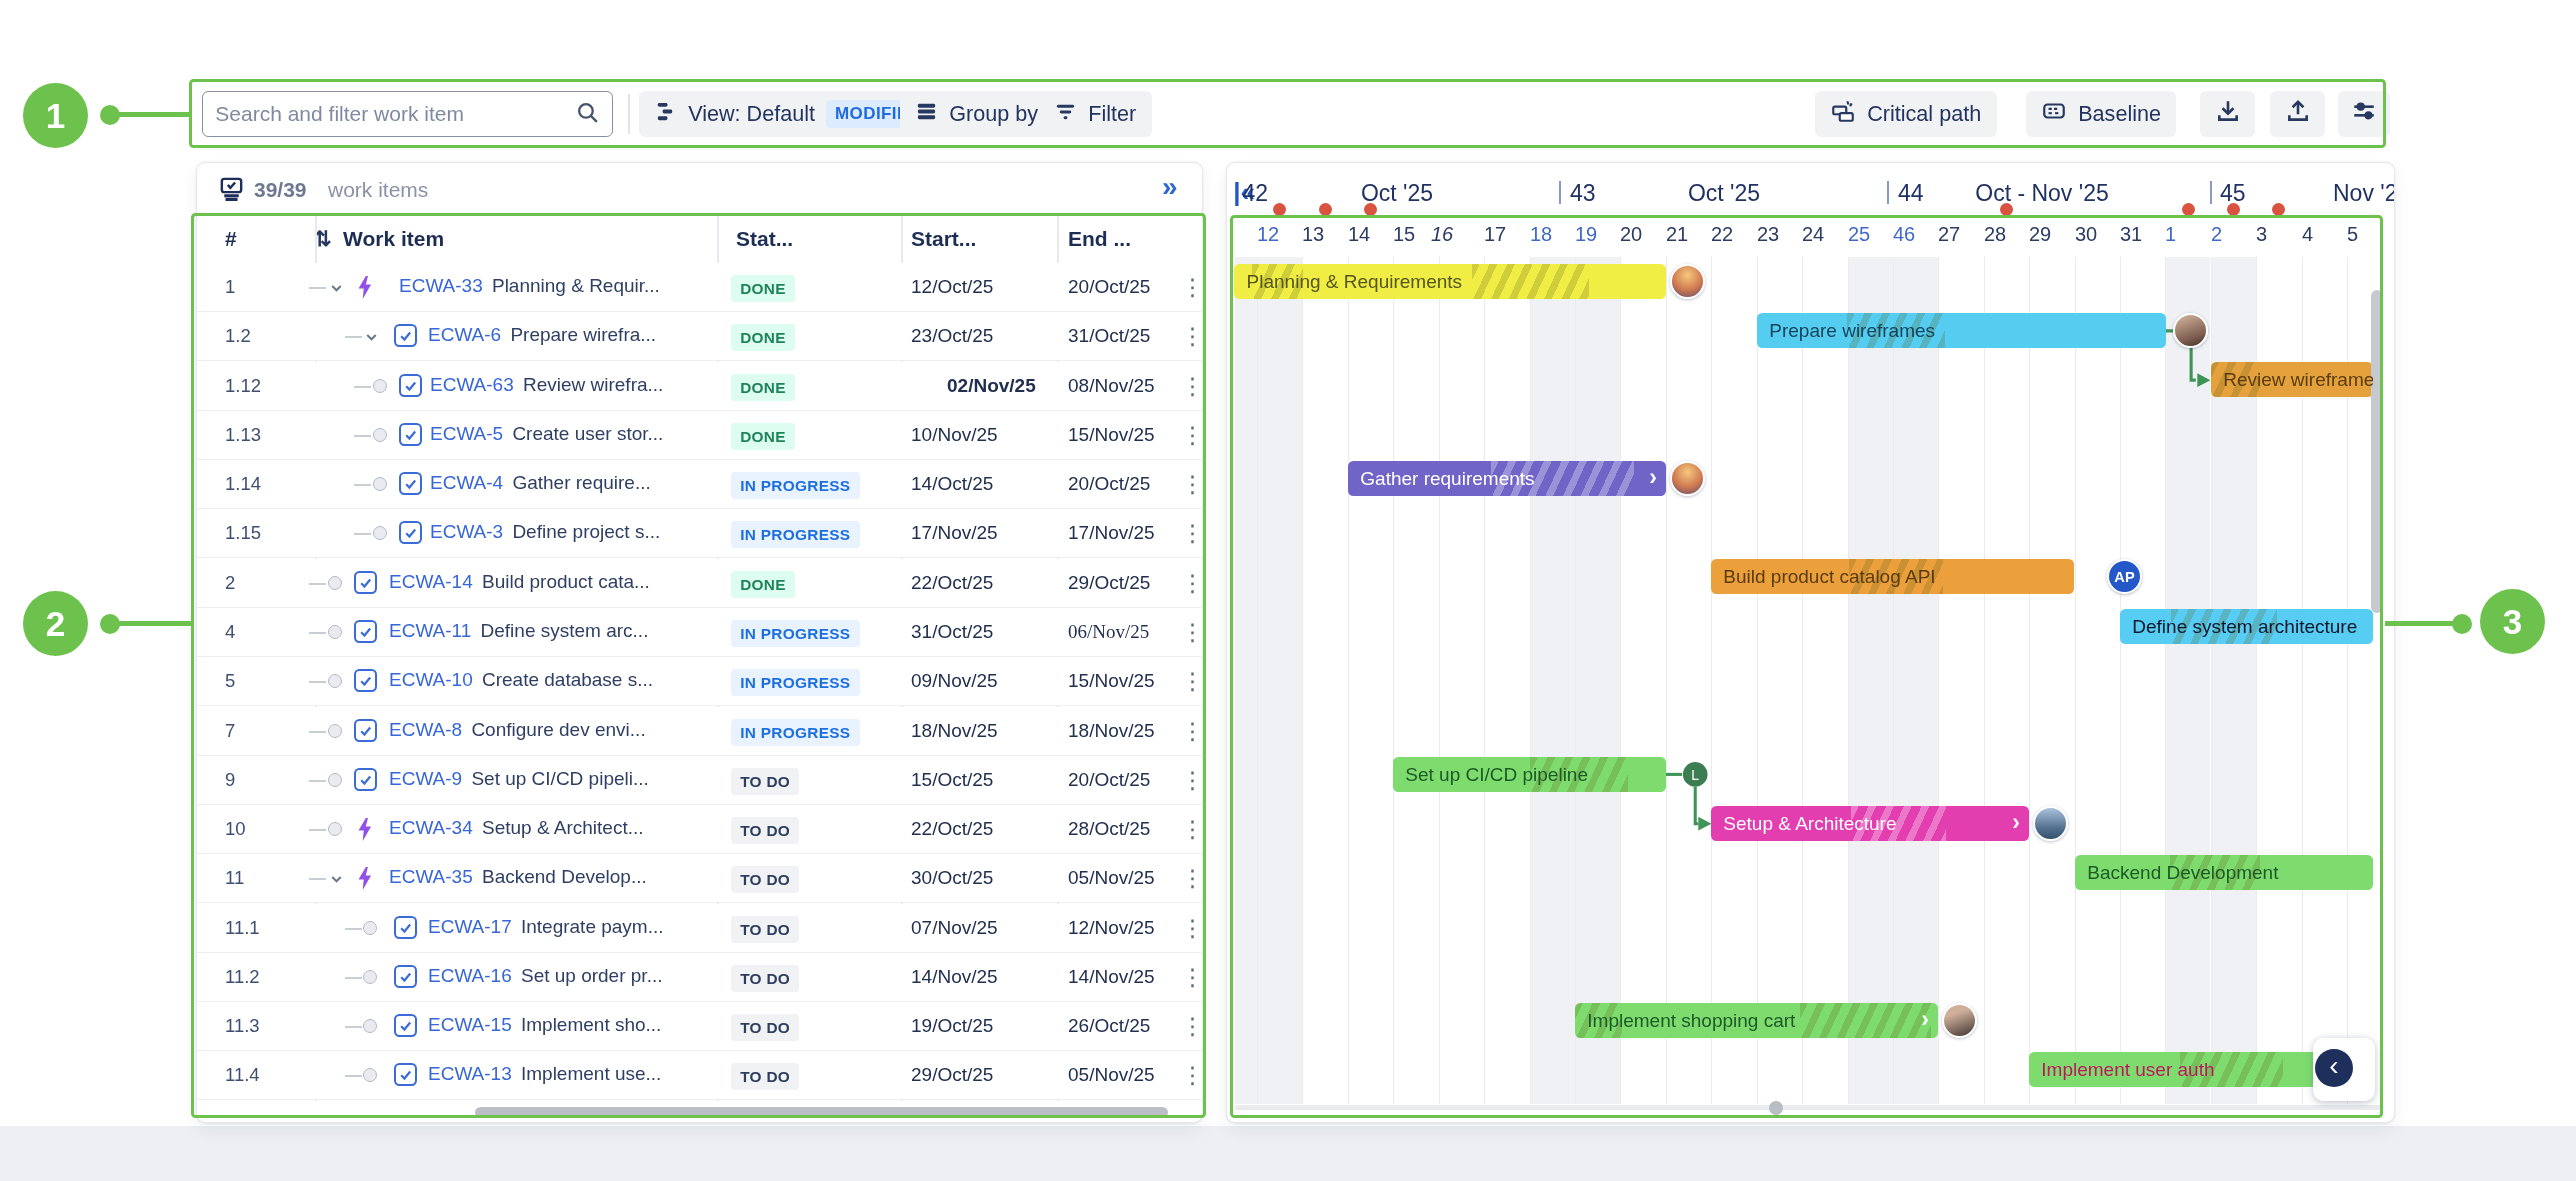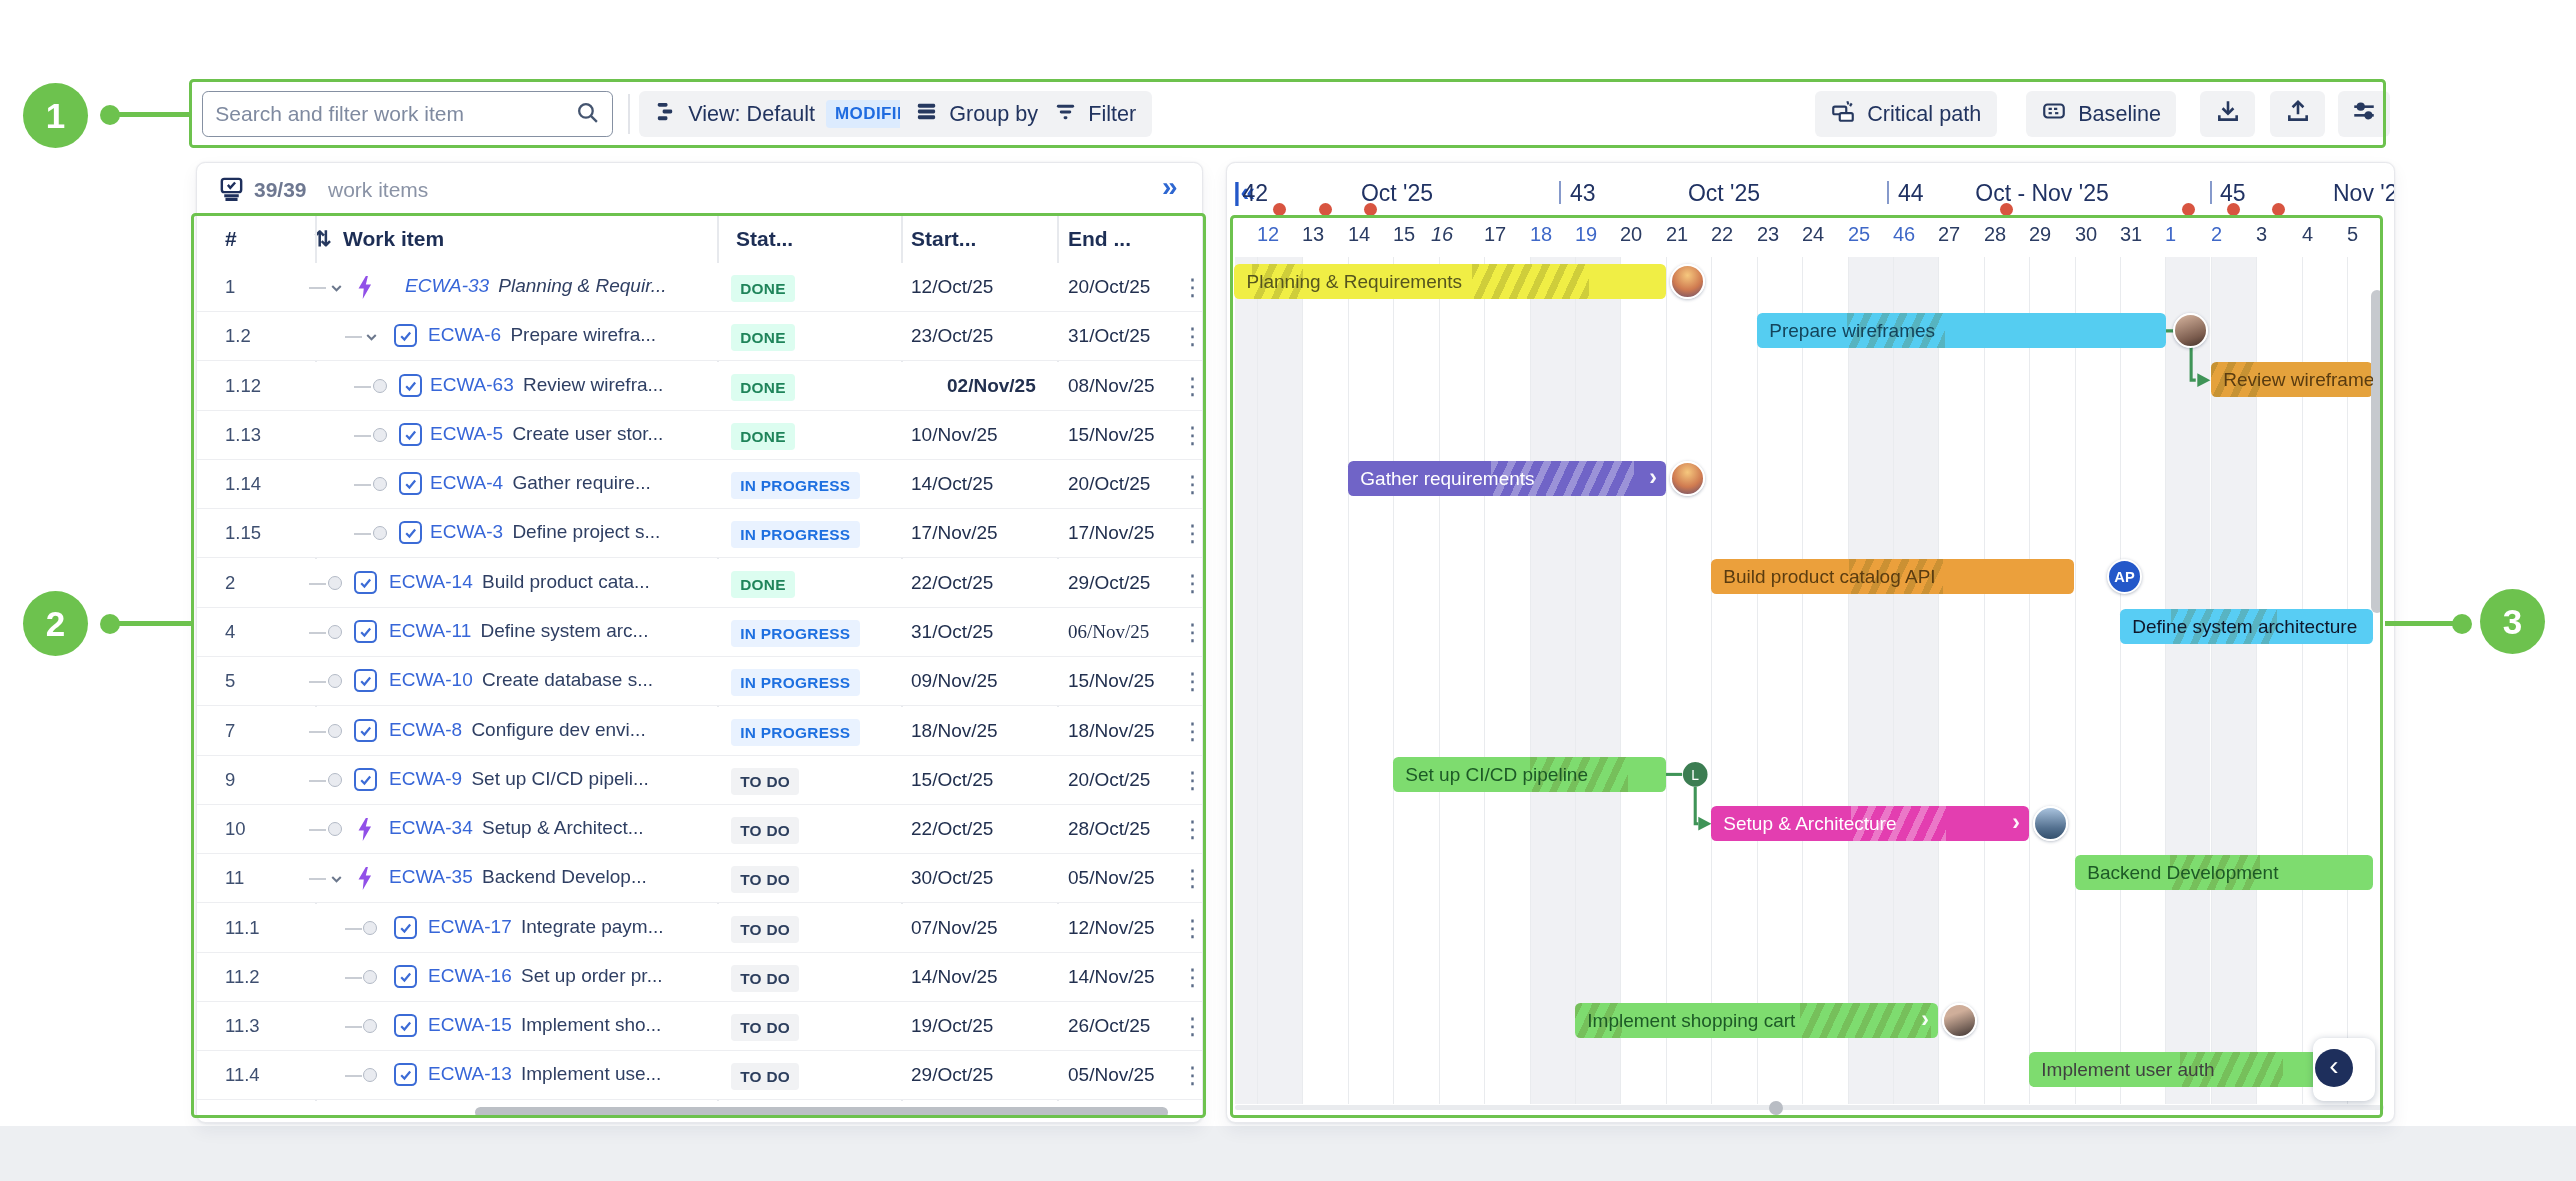--- a/index.html
+++ b/index.html
@@ -231,21 +231,21 @@
         <div class="trow" style="top:100px;">
     <span class="num">1</span>
     <span class="tree-dash" style="left:112px;"></span>
     <span class="expander" style="left:131px;"><svg width="17" height="17" viewBox="0 0 20 20">
               <polyline points="5,7 10,12 15,7" fill="none" stroke="#6b778c" stroke-width="2.4"></polyline>
             </svg></span>
     <span class="typeicon" style="left:157px;">
       <svg width="21.6" height="25" viewBox="0 0 20 24">
               <path d="M11 1 L4 13 h5 L8 23 L16 9 h-5 L13 1 Z" fill="#9150e8"></path>
             </svg></span>
-    <span class="witem" style="left:208px; width:319px;font-style:italic;">
+    <span class="witem" style="left:202px; width:319px;">
       <span class="wkey">ECWA-33</span>
       <span class="wtitle">Planning &amp; Requir...</span>
           </span>
     <span class="sbadge" style="background:#dcfdf0; color:#1f845a;">DONE</span>
     <span class="dcell" style="left:714px;">12/Oct/25</span>
     <span class="dcell" style="left:871px;">20/Oct/25</span>
     <span class="kebab">⋮</span>
   </div>
         <div class="trow" style="top:149px;">
     <span class="num">1.2</span>
@@ -709,21 +709,21 @@
       </div>
         <div class="bar" style="left:348px; top:840px; width:363px; background:#7edc6f;">
       <div class="hatch dark" style="left:0.0%; width:13.0%;"></div>
           <div class="hatch dark" style="left:62.0%; width:36.0%;"></div>
           <span class="blabel" style="color:#1d5a26;">Implement shopping cart</span>
       <span class="bchev">›</span>
         </div>
         <div class="avatar av-person2" style="left:715px; top:840px;"></div>
         <div class="bar" style="left:802px; top:889px; width:343px; background:#7edc6f;">
       <div class="hatch dark" style="left:44.0%; width:30.0%;"></div>
-          <span class="blabel" style="color:#404040;">Implement user auth</span>
+          <span class="blabel" style="color:#be185d;">Implement user auth</span>
       </div>
       </div>
     <div class="vscroll"></div>
     <div class="hscroll-track"></div>
     <div class="hscroll-knob"></div>
     <div class="float-card"></div>
     <div class="float-btn">
       <span>‹</span>
     </div>
   </div>

